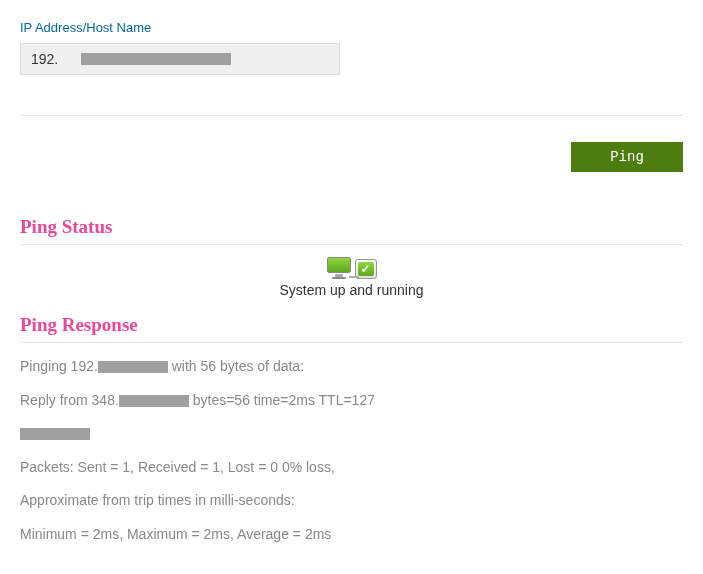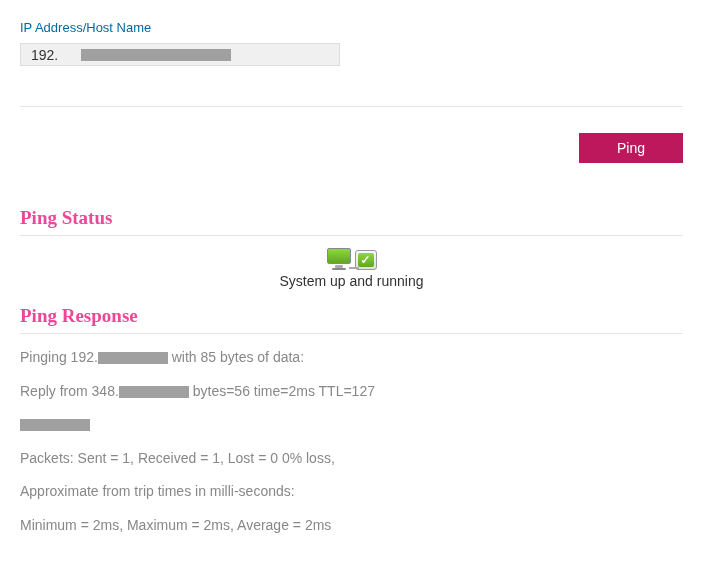--- a/index.html
+++ b/index.html
@@ -13,21 +13,21 @@
     width: 703px;
   }
   .field-label {
     font-size: 13px;
     color: #0369a1;
     margin-bottom: 8px;
     font-weight: 400;
   }
   .text-input {
     width: 320px;
-    height: 23px;
+    height: 32px;
     border: 1px solid #ddd;
     background: #f0f0f0;
     padding: 6px 10px;
     font-size: 14px;
     color: #333;
     display: flex;
     align-items: center;
     gap: 23px;
   }
   .redacted-inline {
@@ -41,28 +41,28 @@
     border-top: 1px solid #e5e5e5;
     margin: 0;
   }
   .hr-top { margin-top: 40px; }
   .button-row {
     display: flex;
     justify-content: flex-end;
     padding: 26px 0 0 0;
   }
   .btn-ping {
-    background: #be185d;
+    background: #4d7c0f;
     color: #fff;
     border: none;
-    width: 104px;
+    width: 112px;
     height: 30px;
     font-size: 14px;
     cursor: pointer;
-    font-family: Liberation Sans, sans-serif;
+    font-family: Liberation Mono, monospace;
   }
   .section-title {
     font-family: Georgia, 'Times New Roman', serif;
     font-size: 19px;
     font-weight: 700;
     color: #ec4899;
     margin: 44px 0 6px 0;
   }
   .section-title.response { margin-top: 12px; }
   .status-block {
@@ -173,21 +173,21 @@
       <div class="check-inner">✓</div>
     </div>
   </div>
   <div class="status-text">System up and running</div>
 </div>
 
 <div class="section-title response">Ping Response</div>
 <hr class="hr">
 
 <div class="response-line">
-  <span>Pinging 192.</span><span class="redacted-inline" style="width:70px"></span><span> with 85 bytes of data:</span>
+  <span>Pinging 192.</span><span class="redacted-inline" style="width:70px"></span><span> with 56 bytes of data:</span>
 </div>
 <div class="response-line">
   <span>Reply from 348.</span><span class="redacted-inline" style="width:70px"></span><span> bytes=56 time=2ms TTL=127</span>
 </div>
 <div class="response-line">
   <span class="redacted-inline" style="width:70px"></span><span></span>
 </div>
 <div class="response-line">Packets: Sent = 1, Received = 1, Lost = 0 0% loss,</div>
 <div class="response-line">Approximate from trip times in milli-seconds:</div>
 <div class="response-line">Minimum = 2ms, Maximum = 2ms, Average = 2ms</div>

